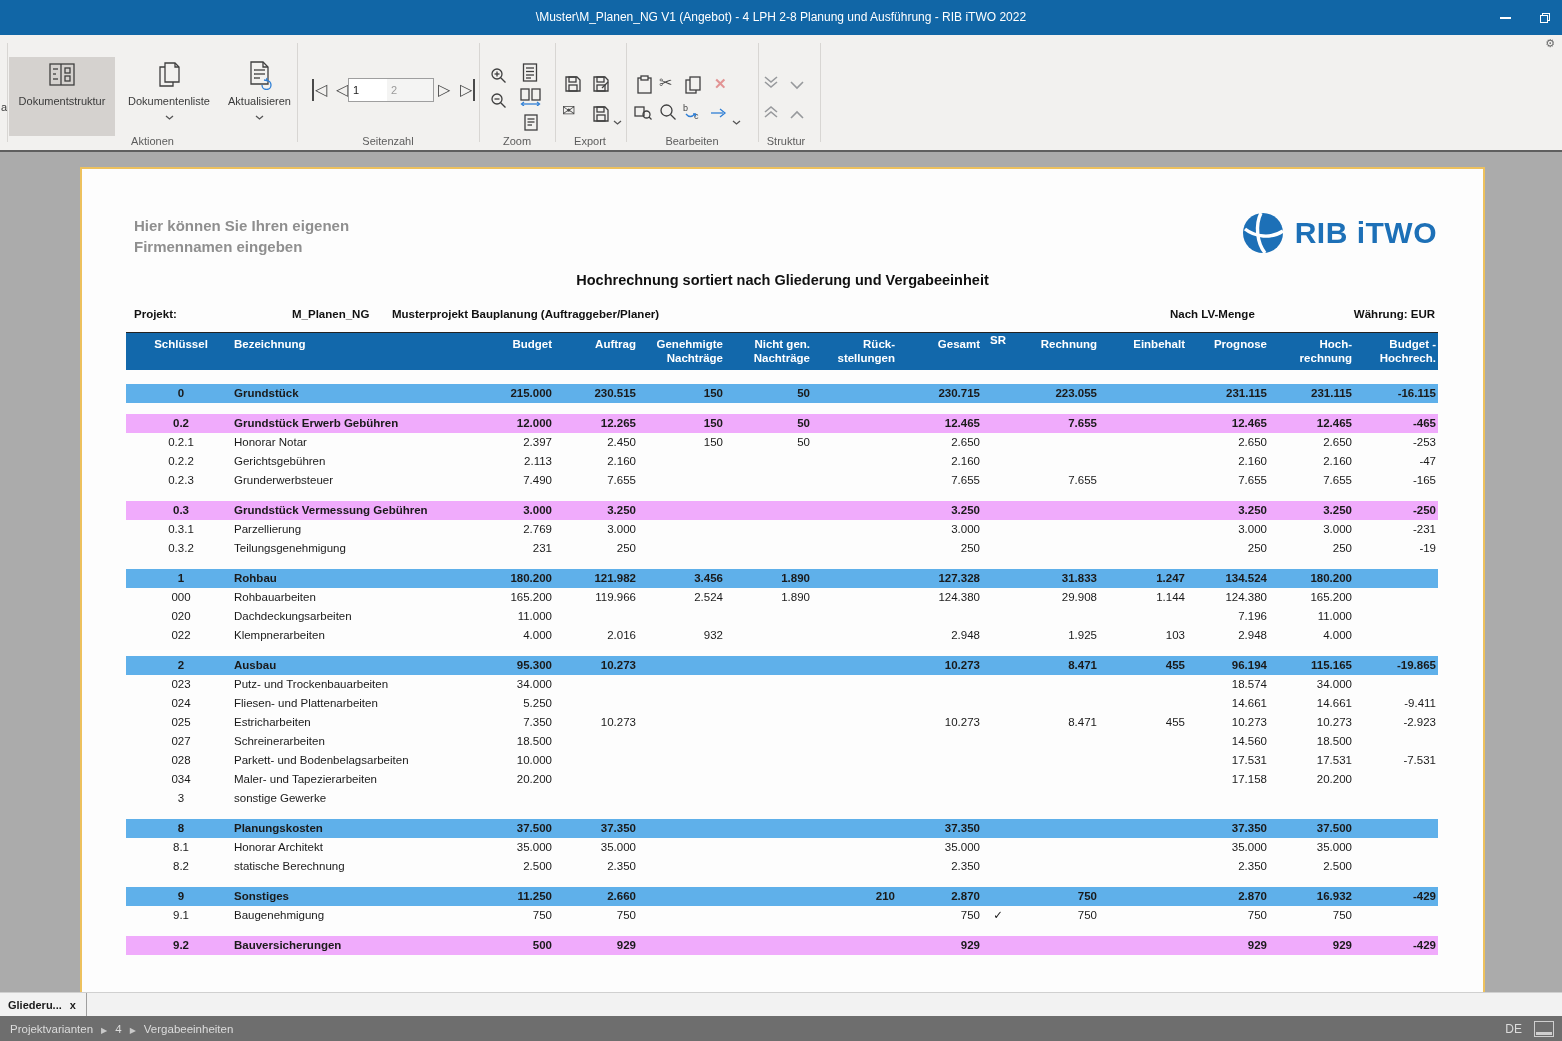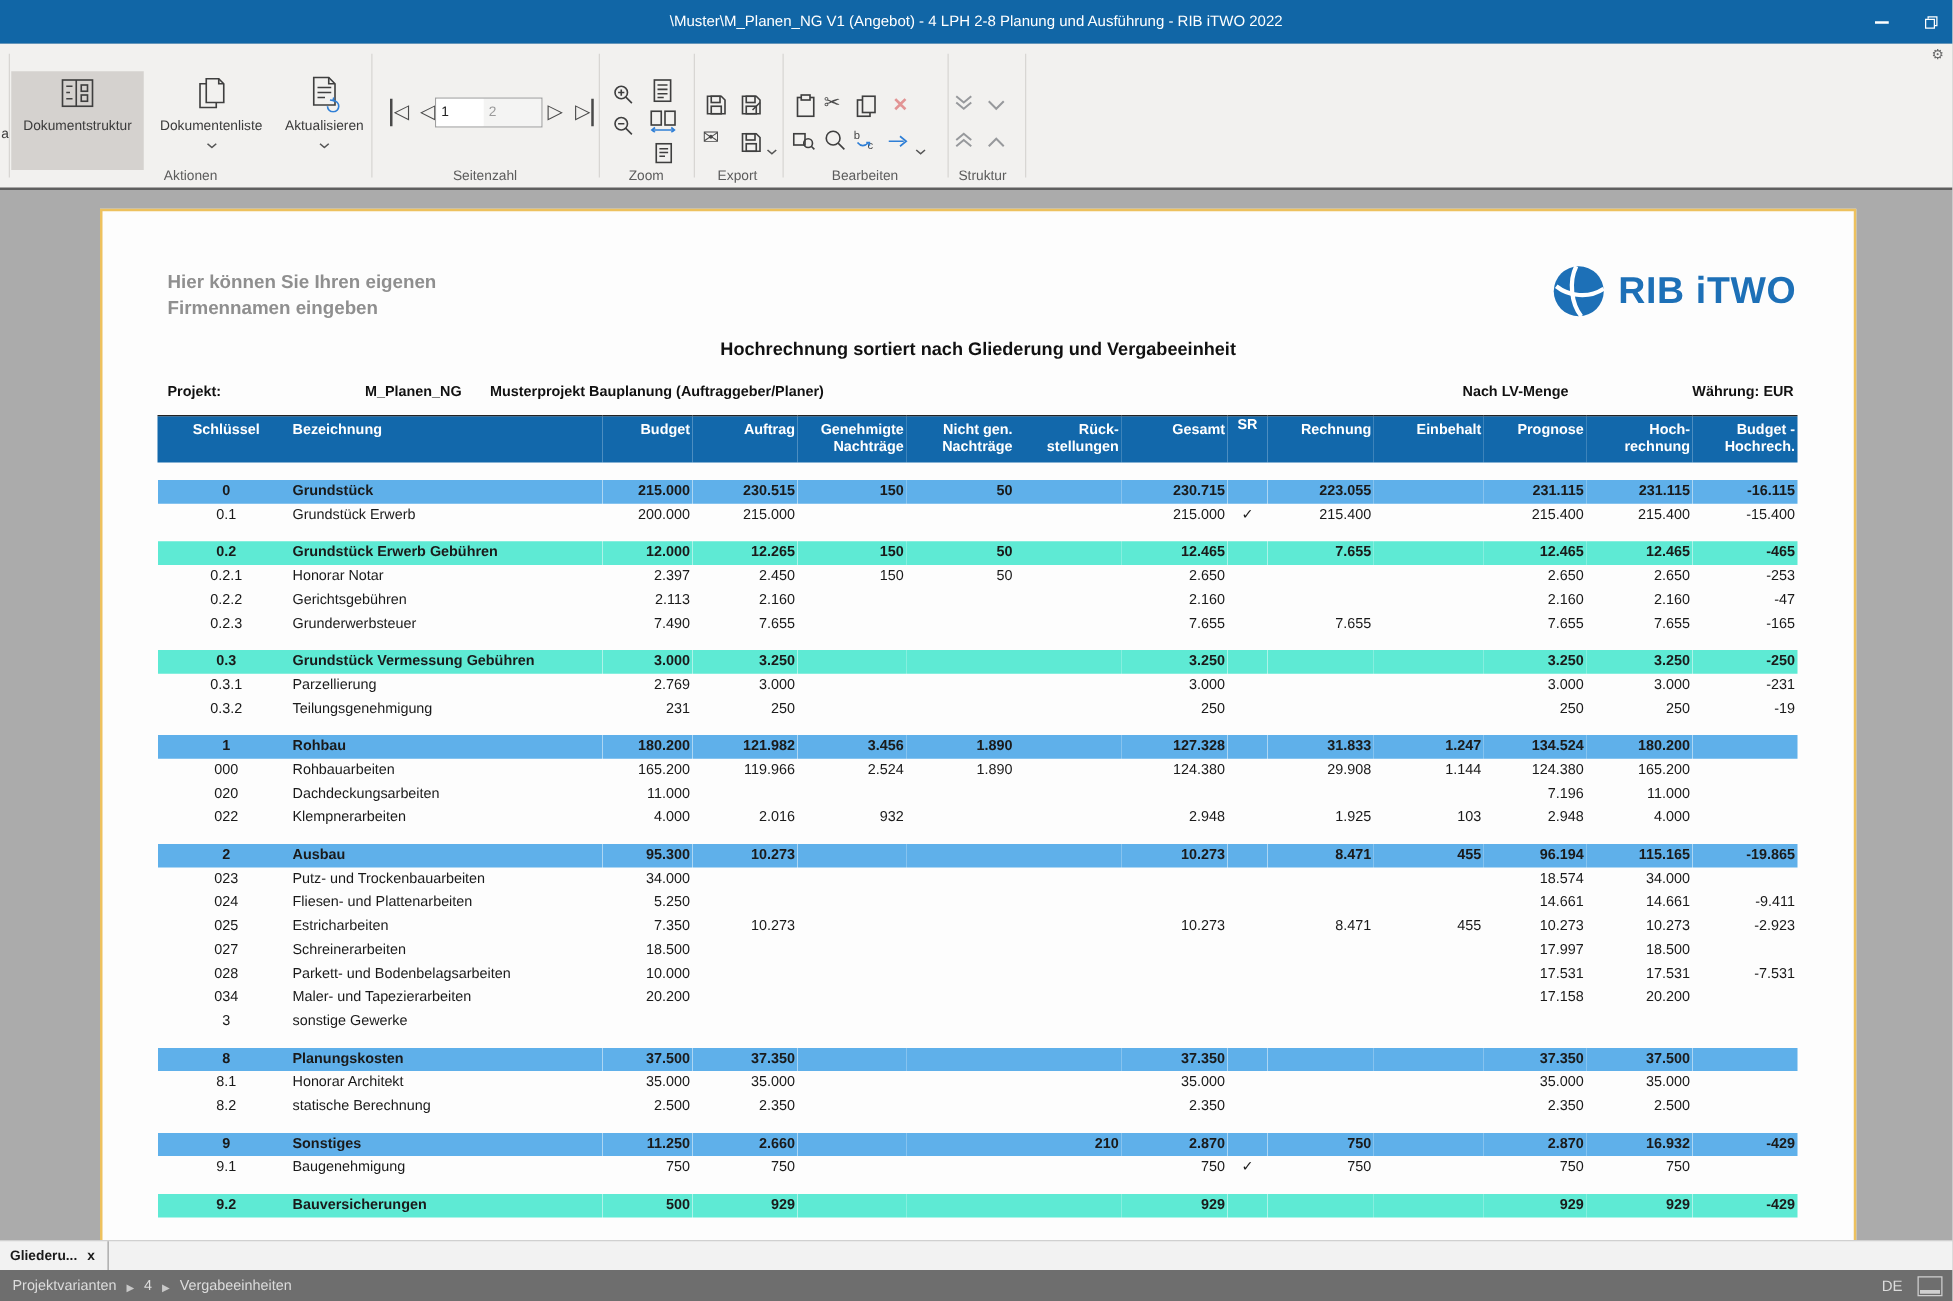--- a/index.html
+++ b/index.html
@@ -77,21 +77,21 @@
   .report-table th{background:#1268ab;color:#fff;font-weight:bold;vertical-align:top;
                    padding:4px 2px 4px 2px;height:37px;line-height:14px;box-sizing:border-box;}
   .report-table td{padding:0 2px;height:19px;line-height:19px;white-space:nowrap;overflow:hidden;}
   .report-table th.c0,.report-table td.c0{text-align:center;padding-left:6px;}
   .report-table th.c1,.report-table td.c1{text-align:left;}
   .report-table th.c8,.report-table td.c8{text-align:center;padding:0;}
   .report-table th:not(.c0):not(.c1):not(.c8),
   .report-table td:not(.c0):not(.c1):not(.c8){text-align:right;}
   .report-table thead::after{content:"";display:block;height:14px;}
   tr.r-group td{background:#5fb0ea;font-weight:bold;}
-  tr.r-subgroup td{background:#5eead4;font-weight:bold;}
+  tr.r-subgroup td{background:#f0abfc;font-weight:bold;}
   tr.gap td{height:11px;background:#fdfdfd;}
 
   
   .doc-tabs{position:absolute;left:0;right:0;bottom:25px;height:23px;background:#f2f2f2;
             border-top:1px solid #d0d0d0;display:flex;align-items:center;}
   .doc-tab{display:flex;align-items:center;gap:8px;padding:0 10px 0 8px;height:100%;
            border-right:1px solid #9f9f9f;cursor:pointer;}
   .doc-tab-label{font-size:11px;font-weight:bold;color:#1a1a1a;}
   .doc-tab-close{font-size:11px;font-weight:bold;color:#1a1a1a;cursor:pointer;}
   .statusbar{position:absolute;left:0;right:0;bottom:0;height:25px;background:#6e6e6e;
@@ -449,36 +449,20 @@
             <td class="c5">50</td>
             <td class="c6"></td>
             <td class="c7">230.715</td>
             <td class="c8"></td>
             <td class="c9">223.055</td>
             <td class="c10"></td>
             <td class="c11">231.115</td>
             <td class="c12">231.115</td>
             <td class="c13">-16.115</td>
           </tr>
-          <tr class="r-normal">
-            <td class="c0">0.1</td>
-            <td class="c1">Grundstück Erwerb</td>
-            <td class="c2">200.000</td>
-            <td class="c3">215.000</td>
-            <td class="c4"></td>
-            <td class="c5"></td>
-            <td class="c6"></td>
-            <td class="c7">215.000</td>
-            <td class="c8">✓</td>
-            <td class="c9">215.400</td>
-            <td class="c10"></td>
-            <td class="c11">215.400</td>
-            <td class="c12">215.400</td>
-            <td class="c13">-15.400</td>
-          </tr>
           <tr class="gap">
             <td colspan="14"></td>
           </tr>
           <tr class="r-subgroup">
             <td class="c0">0.2</td>
             <td class="c1">Grundstück Erwerb Gebühren</td>
             <td class="c2">12.000</td>
             <td class="c3">12.265</td>
             <td class="c4">150</td>
             <td class="c5">50</td>
@@ -729,21 +713,21 @@
             <td class="c1">Schreinerarbeiten</td>
             <td class="c2">18.500</td>
             <td class="c3"></td>
             <td class="c4"></td>
             <td class="c5"></td>
             <td class="c6"></td>
             <td class="c7"></td>
             <td class="c8"></td>
             <td class="c9"></td>
             <td class="c10"></td>
-            <td class="c11">17.997</td>
+            <td class="c11">14.560</td>
             <td class="c12">18.500</td>
             <td class="c13"></td>
           </tr>
           <tr class="r-normal">
             <td class="c0">028</td>
             <td class="c1">Parkett- und Bodenbelagsarbeiten</td>
             <td class="c2">10.000</td>
             <td class="c3"></td>
             <td class="c4"></td>
             <td class="c5"></td>

